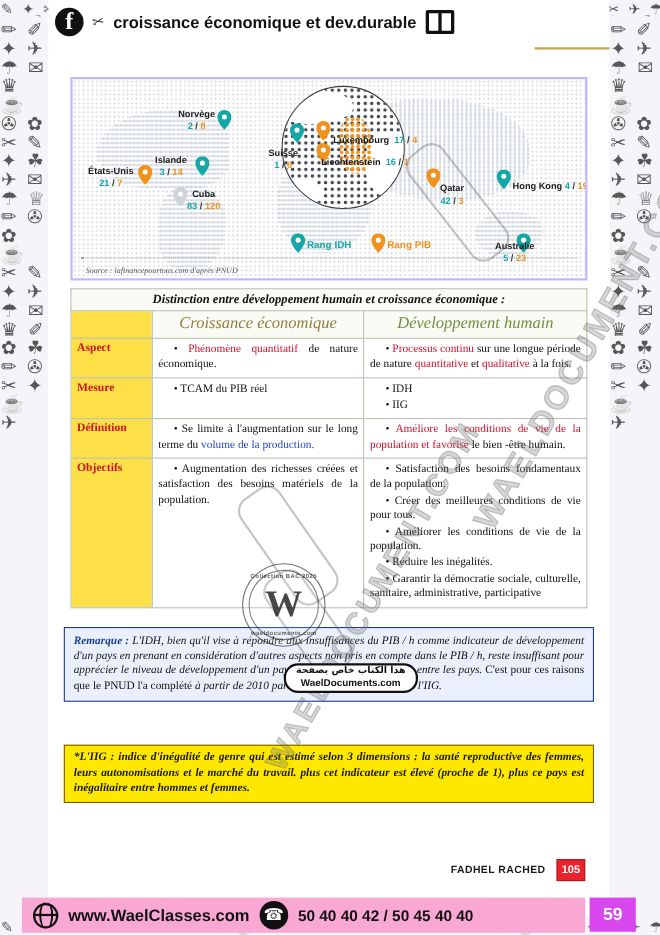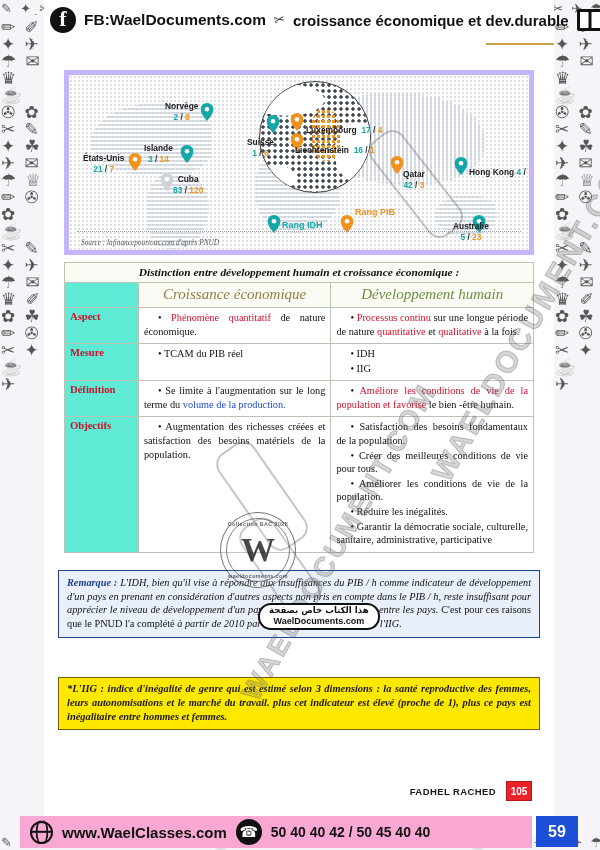--- a/index.html
+++ b/index.html
@@ -83,21 +83,21 @@
   .page {
     position: absolute; left: 44px; top: 46px;
     width: 510px; height: 770px;
     background: #ffffff;
   }
 
   
   .map-panel {
     position: absolute; left: 20px; top: 24px;
     width: 470px; height: 185px;
-    border: 5px solid #c4b5fd;
+    border: 2px solid #c4b5fd;
     background: #ffffff;
     overflow: hidden;
   }
   .map-dotted {
     position: absolute; inset: 0;
     background-image: radial-gradient(#d9dde3 0.9px, transparent 1px);
     background-size: 4px 4px;
     opacity: .95;
   }
   .continent {
@@ -207,21 +207,21 @@
     background: #fbfbf6;
     padding: 2px 4px 3px 4px;
   }
   .col-head.ce { color: #8f7f3f; }
   .col-head.dh { color: #6f8f3f; }
   .rowlbl {
     width: 74px;
     font-family: "Liberation Serif", serif;
     font-weight: bold; font-size: 10.6px;
     color: #d0112b;
-    background: #5eead4;
+    background: #fde047;
     white-space: nowrap;
   }
   .cellbody {
     font-family: "Liberation Serif", serif;
     font-size: 10.3px; color: #101010;
     line-height: 1.32;
     text-align: justify;
   }
   .cellbody p { margin: 0 0 1px 0; text-indent: 14px; }
   .red  { color: #d0112b; }
@@ -326,21 +326,21 @@
     display:flex; align-items:center; justify-content:center;
     font-size: 15px; line-height:1;
   }
   .f-phone {
     font-family: "Liberation Sans", sans-serif;
     font-weight: bold; font-size: 14px; color: #111;
   }
   .pnum-dark {
     position: absolute; right: 22px; bottom: 3px;
     width: 42px; height: 31px;
-    background: #1d4ed8; color: #fff;
+    background: #d946ef; color: #fff;
     display:flex; align-items:center; justify-content:center;
     font-family: "Liberation Sans", sans-serif;
     font-weight: bold; font-size: 16px;
   }
 
   
   .wm-text {
     position: absolute;
     font-family: "Liberation Sans", sans-serif;
     font-weight: bold;
@@ -393,21 +393,20 @@
 </div>
 <div class="doodle-band doodle-top">
   <span class="glyphs">✎ ✦ ✂ ✈ ☂ ✉ ♛ ✏ ✿ ☘ ✇ ☕ ✐ ✎ ✦ ✂ ✈ ☂ ✉ ♛ ✏ ✿ ☘ ✇ ☕ ✐ ✎ ✦ ✂ ✈ ☂ ✉ ♛ ✏ ✿ ☘ ✇ ☕ ✐ ✎ ✦ ✂ ✈ ☂ ✉ ♛ ✏ ✿ ☘ ✇ ☕ ✐ ✎ ✦ ✂ ✈</span>
 </div>
 <div class="doodle-band doodle-bottom">
   <span class="glyphs">✎ ✦ ✂ ✈ ☂ ✉ ♛ ✏ ✿ ☘ ✇ ☕ ✐ ✎ ✦ ✂ ✈ ☂ ✉ ♛ ✏ ✿ ☘ ✇ ☕ ✐ ✎ ✦ ✂ ✈ ☂ ✉ ♛ ✏ ✿ ☘ ✇ ☕ ✐ ✎ ✦ ✂ ✈ ☂ ✉ ♛ ✏ ✿ ☘ ✇ ☕ ✐ ✎ ✦ ✂ ✈</span>
 </div>
 
 <div class="header">
   <span class="fb-icon">f</span>
-  <span class="fb-text">FB:WaelDocuments.com</span>
   <span class="hdr-sep">✂</span>
   <span class="hdr-title">croissance économique et dev.durable</span>
   <span class="book-icon"></span>
 </div>
 <div class="accent-rule"></div>
 
 <div class="page">
 
   <div class="map-panel">
     <div class="map-dotted"></div>
@@ -529,21 +528,21 @@
           <circle cx="6.5" cy="6.3" r="2.3" fill="#fff"></circle>
         </svg>
     </span>
     <span class="legend-item teal" style="left:213px; top:145px;">Rang IDH</span>
     <span class="pin" style="left:278px; top:158px;">
       <svg viewBox="0 0 13 18">
           <path d="M6.5 0C2.9 0 0 2.9 0 6.5 0 11 6.5 18 6.5 18S13 11 13 6.5C13 2.9 10.1 0 6.5 0z" fill="#f0921c"></path>
           <circle cx="6.5" cy="6.3" r="2.3" fill="#fff"></circle>
         </svg>
     </span>
-    <span class="legend-item orange" style="left:286px; top:132px;">Rang PIB</span>
+    <span class="legend-item orange" style="left:286px; top:145px;">Rang PIB</span>
 
     <div class="map-srcline"></div>
     <span class="map-source">Source : lafinancepourtous.com d'après PNUD</span>
   </div>
 
   <div class="tbl-wrap">
     <table class="cmp">
       <tbody>
           <tr>
         <td colspan="3" class="tbl-title">Distinction entre développement humain et croissance économique :</td>

